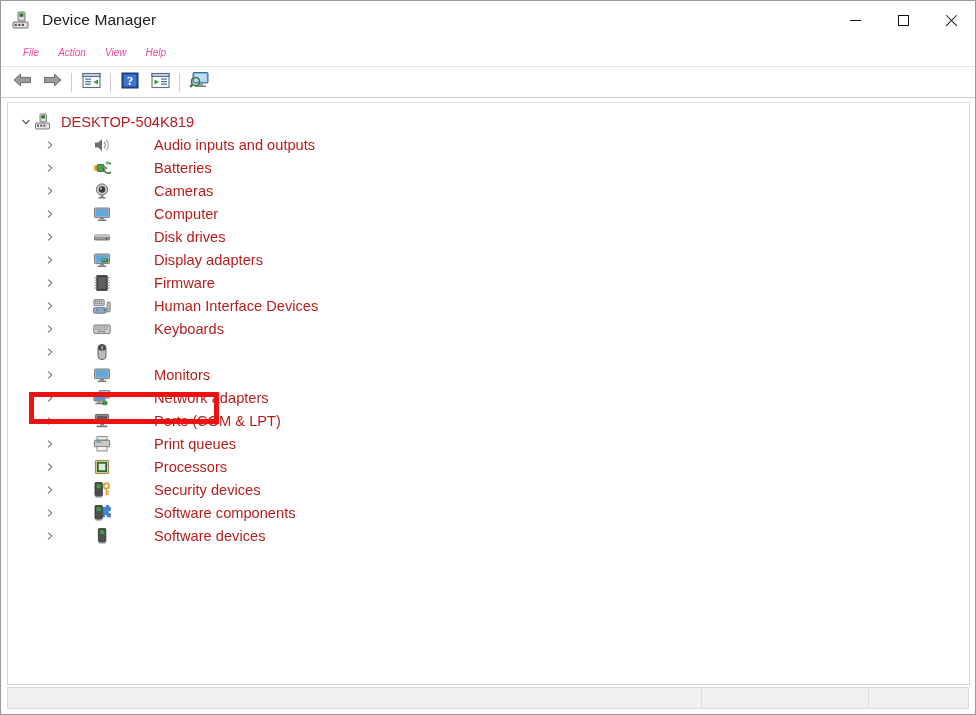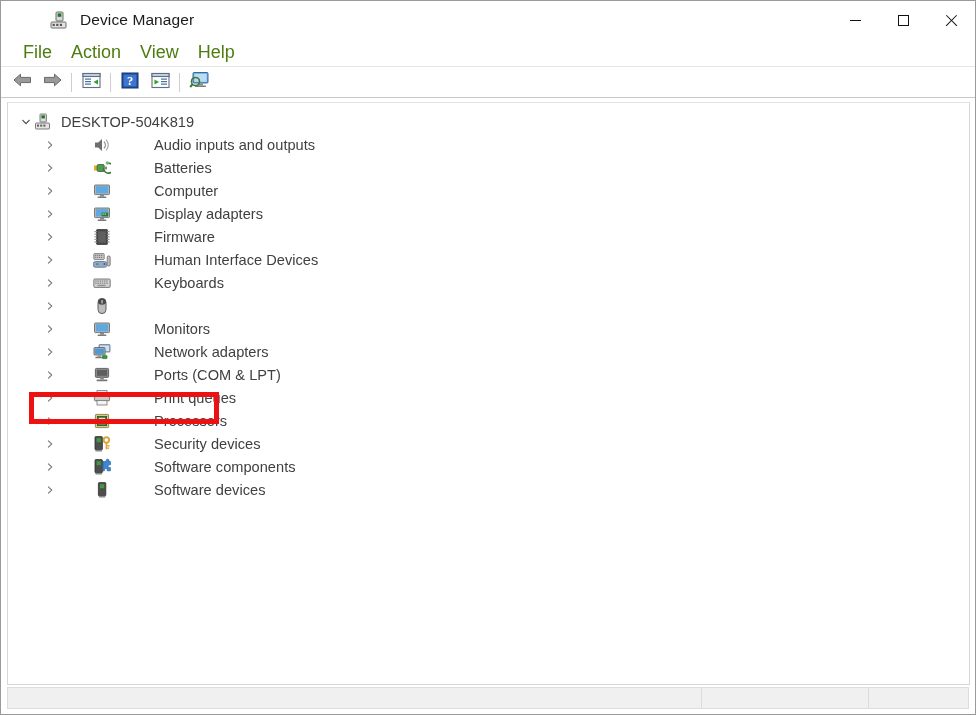--- a/index.html
+++ b/index.html
@@ -24,21 +24,20 @@
     overflow: hidden;
   }
 
   
   .titlebar {
     position: relative;
     height: 38px;
     background: #ffffff;
     display: flex;
     align-items: center;
-    margin-left: 38px;
   }
   .title-icon {
     margin-left: 10px;
     width: 20px;
     height: 20px;
     flex: 0 0 auto;
     position: relative;
   }
   .title-text {
     margin-left: 11px;
@@ -98,24 +97,25 @@
   
   .menubar {
     height: 27px;
     display: flex;
     align-items: center;
     padding-left: 13px;
     background: #ffffff;
     border-bottom: 1px solid #e6e6e6;
   }
   .menu-item {
-    font-size: 18px;
-    color: #4d7c0f;
+    font-size: 10px;
+    color: #ec4899;
     padding: 2px 10px 3px 9px;
     white-space: nowrap;
+    font-style: italic;
   }
 
   
   .toolbar {
     height: 30px;
     display: flex;
     align-items: center;
     padding-left: 6px;
     background: #ffffff;
     border-bottom: 1px solid #c9c9c9;
@@ -168,21 +168,21 @@
   }
   .row .icon {
     width: 18px;
     height: 18px;
     flex: 0 0 auto;
     position: relative;
     margin-right: 8px;
   }
   .row .label {
     font-size: 14.6px;
-    color: #404040;
+    color: #b91c1c;
     letter-spacing: .02px;
   }
   .row.root { padding-left: 10px; }
   .row.root .icon { margin-right: 9px; }
   .row.child { padding-left: 34px; gap: 35px; }
 
   .chev svg { display: block; }
 
   
   .statusbar {
@@ -373,38 +373,70 @@
             <rect x="4.2" y="5.5" width="7" height="7" rx="1.2" fill="#4f9b4f" stroke="#2f5f2f" stroke-width=".8"></rect>
             <path d="M10.5 9 A5 5 0 1 0 14 4.4" fill="none" stroke="#3a7a3a" stroke-width="1.6"></path>
             <circle cx="14.4" cy="4" r="1.7" fill="#6fbf6f"></circle>
             <rect x="11" y="7.6" width="3" height="2.8" fill="#8a8a8a"></rect>
           </svg>
         </div>
         <div class="label">Batteries</div>
       </div>
 
 
+      <div class="row child">
+        <div class="chev">
+          <svg width="10" height="10" viewBox="0 0 10 10">
+              <path d="M3.4 1.8 L6.7 5 L3.4 8.2" fill="none" stroke="#7a7a7a" stroke-width="1.1" stroke-linecap="round" stroke-linejoin="round"></path>
+            </svg>
+        </div>
+        <div class="icon">
+          <svg width="18" height="18" viewBox="0 0 18 18">
+            <circle cx="9" cy="7.5" r="5.6" fill="#c9c9c9" stroke="#6e6e6e" stroke-width="1"></circle>
+            <circle cx="9" cy="7.5" r="3.2" fill="#3a3a3a"></circle>
+            <circle cx="8" cy="6.4" r="1" fill="#dcdcdc"></circle>
+            <rect x="7.6" y="13" width="2.8" height="2.2" fill="#8a8a8a"></rect>
+            <rect x="5.4" y="15" width="7.2" height="1.5" rx=".6" fill="#7a7a7a"></rect>
+          </svg>
+        </div>
+        <div class="label">Cameras</div>
+      </div>
 
       <div class="row child">
         <div class="chev">
           <svg width="10" height="10" viewBox="0 0 10 10">
               <path d="M3.4 1.8 L6.7 5 L3.4 8.2" fill="none" stroke="#7a7a7a" stroke-width="1.1" stroke-linecap="round" stroke-linejoin="round"></path>
             </svg>
         </div>
         <div class="icon">
           <svg width="18" height="18" viewBox="0 0 18 18">
             <rect x="1.5" y="3" width="15" height="9.6" rx=".8" fill="#b9b9b9" stroke="#6e6e6e" stroke-width=".9"></rect>
             <rect x="2.8" y="4.2" width="12.4" height="7.2" fill="#5fa8e0"></rect>
             <rect x="7" y="13" width="4" height="1.6" fill="#8a8a8a"></rect>
             <rect x="4.6" y="14.6" width="8.8" height="1.5" rx=".6" fill="#7a7a7a"></rect>
           </svg>
         </div>
         <div class="label">Computer</div>
       </div>
 
+      <div class="row child">
+        <div class="chev">
+          <svg width="10" height="10" viewBox="0 0 10 10">
+              <path d="M3.4 1.8 L6.7 5 L3.4 8.2" fill="none" stroke="#7a7a7a" stroke-width="1.1" stroke-linecap="round" stroke-linejoin="round"></path>
+            </svg>
+        </div>
+        <div class="icon">
+          <svg width="18" height="18" viewBox="0 0 18 18">
+            <rect x="1.5" y="7" width="15" height="5" rx="1" fill="#9b9b9b" stroke="#6a6a6a" stroke-width=".9"></rect>
+            <rect x="1.5" y="7" width="15" height="2" fill="#c4c4c4"></rect>
+            <circle cx="13.6" cy="10.4" r=".9" fill="#4a4a4a"></circle>
+          </svg>
+        </div>
+        <div class="label">Disk drives</div>
+      </div>
 
       <div class="row child">
         <div class="chev">
           <svg width="10" height="10" viewBox="0 0 10 10">
               <path d="M3.4 1.8 L6.7 5 L3.4 8.2" fill="none" stroke="#7a7a7a" stroke-width="1.1" stroke-linecap="round" stroke-linejoin="round"></path>
             </svg>
         </div>
         <div class="icon">
           <svg width="18" height="18" viewBox="0 0 18 18">
             <rect x="1.5" y="3" width="15" height="9.6" rx=".8" fill="#b9b9b9" stroke="#6e6e6e" stroke-width=".9"></rect>

